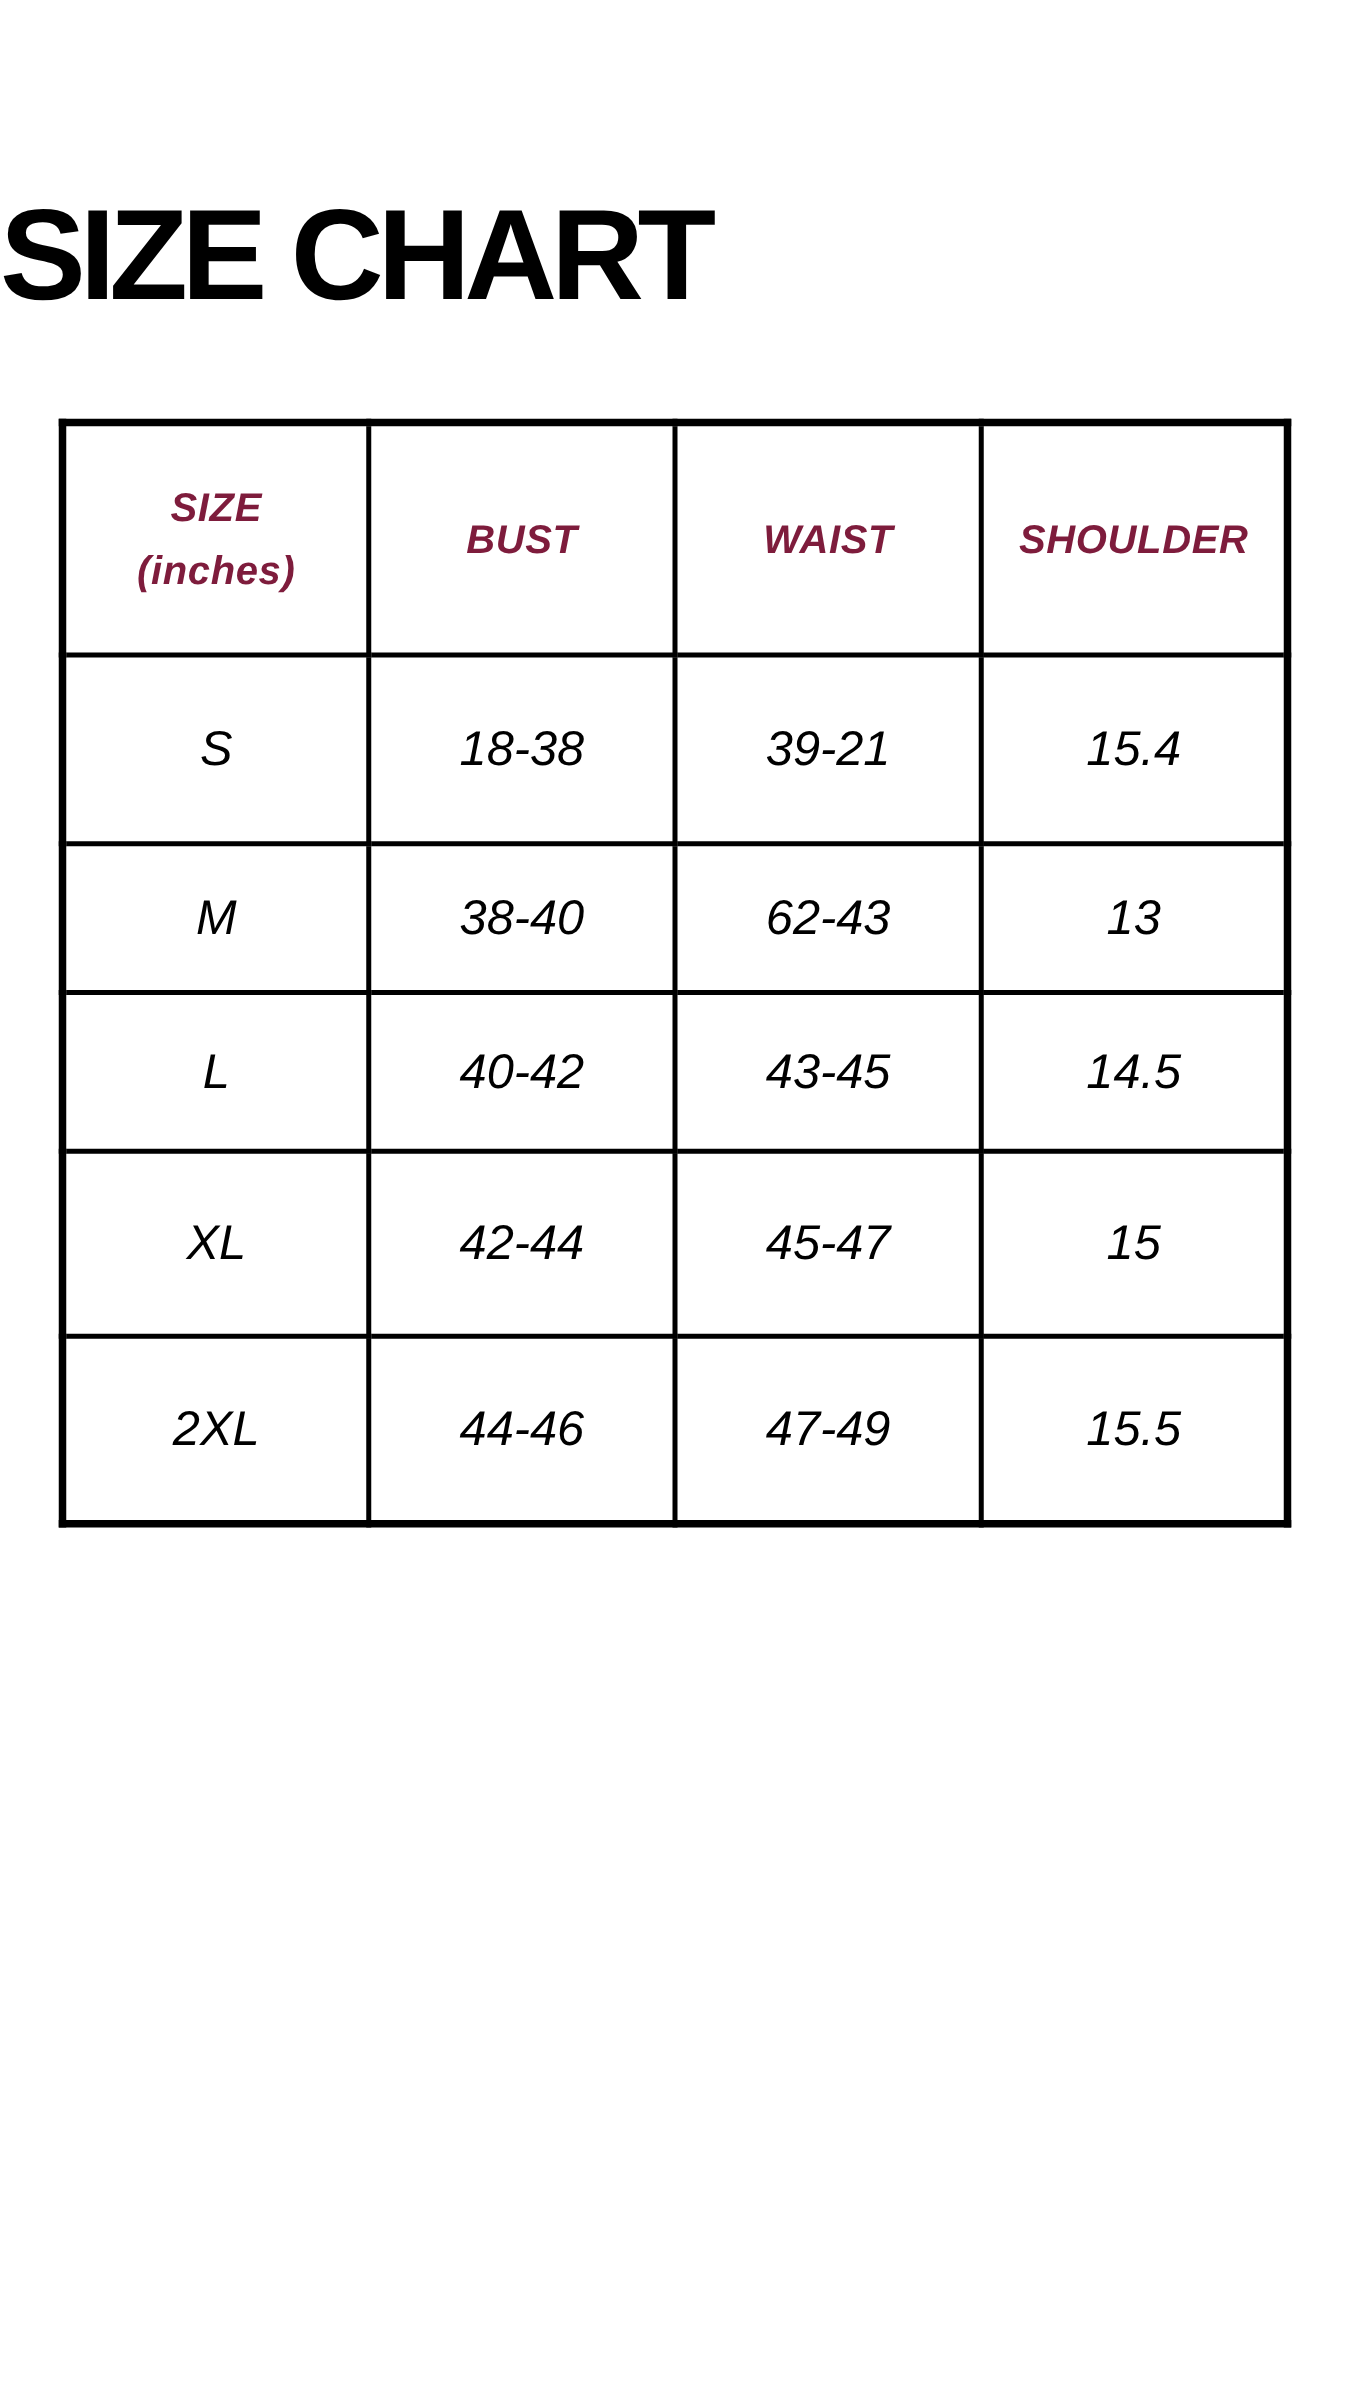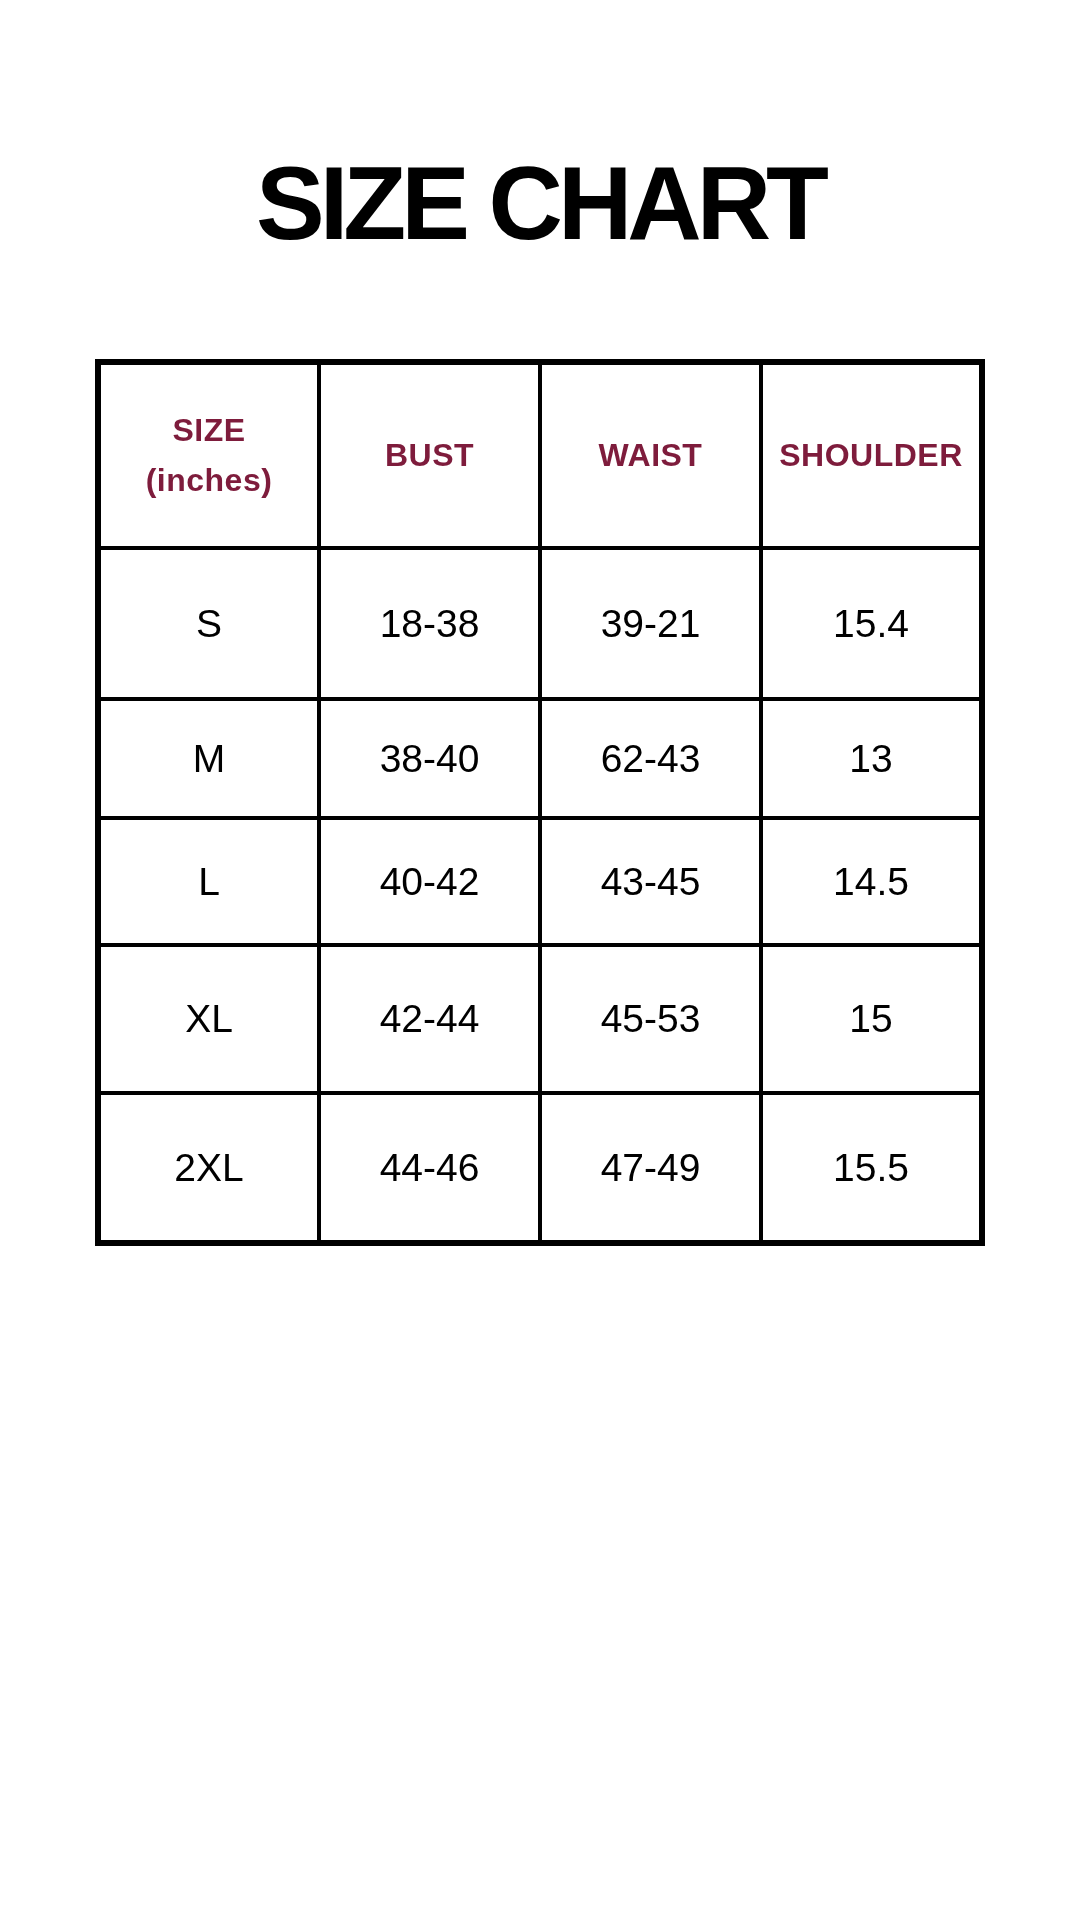--- a/index.html
+++ b/index.html
@@ -10,33 +10,33 @@
   .page {
     position: relative;
     width: 1080px;
     height: 1920px;
     background: var(--background, #ffffff);
     font-family: "Liberation Sans", "DejaVu Sans", sans-serif;
     overflow: hidden;
   }
   .title {
     margin: 152px 0 0 0;
-    text-align: center;
     font-size: 103px;
     line-height: 1;
     font-weight: 700;
     letter-spacing: -5px;
     color: var(--body_text, #050505);
   }
   table.size-chart {
-    width: 890px;
-    margin: 104px auto 0 auto;
+    width: 986px;
+    margin: 80px auto 0 auto;
     border-collapse: collapse;
     table-layout: fixed;
     border: 6px solid var(--border, #000000);
+    font-style: italic;
   }
   table.size-chart th,
   table.size-chart td {
     border: 4px solid var(--border, #000000);
     text-align: center;
     vertical-align: middle;
     padding: 0;
   }
   thead tr { height: 186px; }
   tbody tr:nth-child(1) { height: 151px; }
@@ -94,21 +94,21 @@
       </tr>
       <tr>
         <td>L</td>
         <td>40-42</td>
         <td>43-45</td>
         <td>14.5</td>
       </tr>
       <tr>
         <td>XL</td>
         <td>42-44</td>
-        <td>45-53</td>
+        <td>45-47</td>
         <td>15</td>
       </tr>
       <tr>
         <td>2XL</td>
         <td>44-46</td>
         <td>47-49</td>
         <td>15.5</td>
       </tr>
     </tbody>
   </table>

